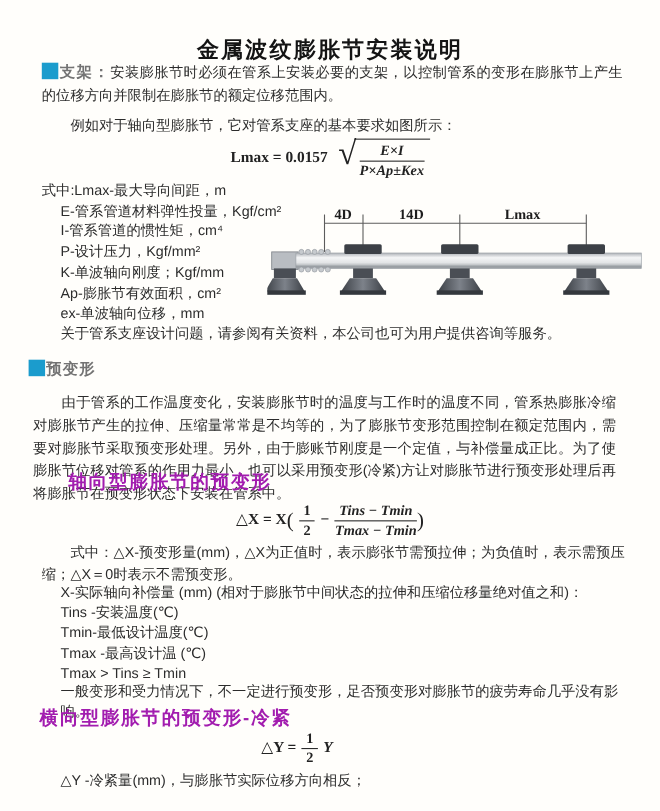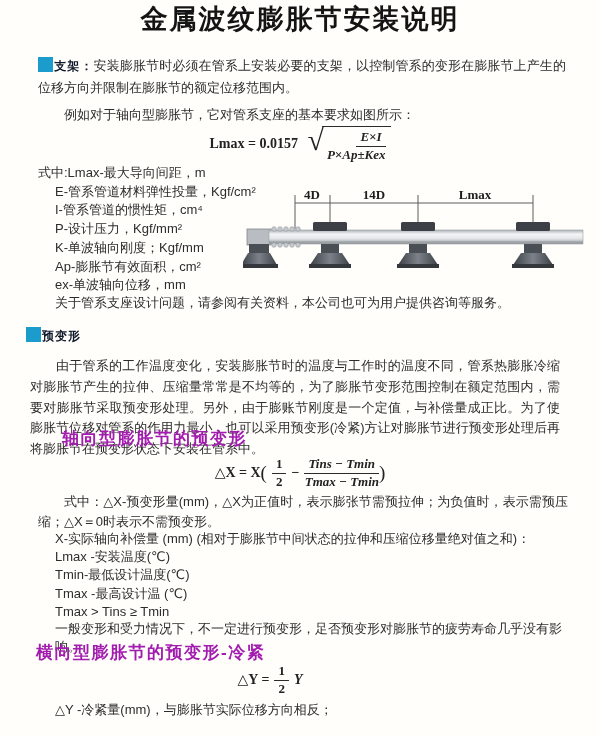--- a/index.html
+++ b/index.html
@@ -4,46 +4,46 @@
 <style>
   html,body{margin:0;padding:0;background:#ffffff;}
   .page{
     position:relative;width:600px;height:737px;overflow:hidden;
     background:#fffefb;color:#2c2c2c;
     font-family:"Liberation Sans","DejaVu Sans",sans-serif;
     font-size:13px;
   }
   .abs{position:absolute;}
   .page-title{
-    top:1px;left:0;width:600px;text-align:center;
-    font-size:27px;font-weight:bold;color:#141414;letter-spacing:2px;
+    top:32px;left:0;width:600px;text-align:center;
+    font-size:20px;font-weight:bold;color:#141414;letter-spacing:2px;
   }
   
   .sec-bullet{
     display:inline-block;width:15px;height:15px;background:#1b9ccd;
     vertical-align:-2px;margin-right:1px;
   }
   .sec-heading{
-    color:#0f172a;font-size:12px;font-weight:bold;letter-spacing:1px;
+    color:#737373;font-size:14px;font-weight:bold;letter-spacing:1px;
   }
   .subtitle{
     color:#a21caf;font-size:17px;font-weight:bold;letter-spacing:1.5px;
   }
   
   .para{line-height:21px;text-align:justify;}
   .indent{text-indent:2em;}
   .defs{line-height:18.7px;}
   .defs .ind{padding-left:17px;}
   
   .formula{
     width:600px;text-align:center;
     font-family:"Liberation Serif","DejaVu Serif",serif;
     font-weight:bold;font-size:14px;color:#222;
   }
-  .formula .var{font-style:italic;align-items:flex-end;}
+  .formula .var{font-style:italic;}
   .frac{
     display:inline-flex;flex-direction:column;text-align:center;
     vertical-align:middle;line-height:1.15;font-size:13px;
   }
   .frac .num{border-bottom:1.4px solid #2b2b2b;padding:0 4px 1px;display:block;}
   .frac .den{padding-top:1px;display:block;}
   .radical{display:inline-flex;align-items:flex-start;vertical-align:middle;margin-left:6px;}
   .rad-sign{font-size:30px;line-height:26px;font-weight:normal;transform:translateY(1px);}
   .rad-body{border-top:1.8px solid #2b2b2b;margin-left:-2px;padding:3px 5px 0;}
   .paren{font-size:19px;vertical-align:-2px;font-weight:normal;}
@@ -174,21 +174,21 @@
       </span><span class="fgap"></span><span>−</span><span class="fgap"></span><span class="frac var">
         <span class="num">Tins − Tmin</span>
         <span class="den">Tmax − Tmin</span>
       </span><span class="paren">)</span>
   </div>
 
   <div class="abs para indent" style="top:492px;left:38px;width:530px;line-height:19.5px;">式中：△X-预变形量(mm)，△X为正值时，表示膨张节需预拉伸；为负值时，表示需预压缩；△X＝0时表示不需预变形。</div>
 
   <div class="abs items" style="top:530px;left:55px;width:513px;">
     <div>X-实际轴向补偿量 (mm) (相对于膨胀节中间状态的拉伸和压缩位移量绝对值之和)：</div>
-    <div>Lmax -安装温度(℃)</div>
+    <div>Tins -安装温度(℃)</div>
     <div>Tmin-最低设计温度(℃)</div>
     <div>Tmax -最高设计温 (℃)</div>
     <div>Tmax &gt; Tins ≥ Tmin</div>
   </div>
 
   <div class="abs" style="top:620px;left:55px;width:513px;">一般变形和受力情况下，不一定进行预变形，足否预变形对膨胀节的疲劳寿命几乎没有影响。</div>
 
   <div class="abs subtitle" style="top:641px;left:36px;">横向型膨胀节的预变形-冷紧</div>
 
   <div class="abs formula" style="top:664px;left:-30px;">

